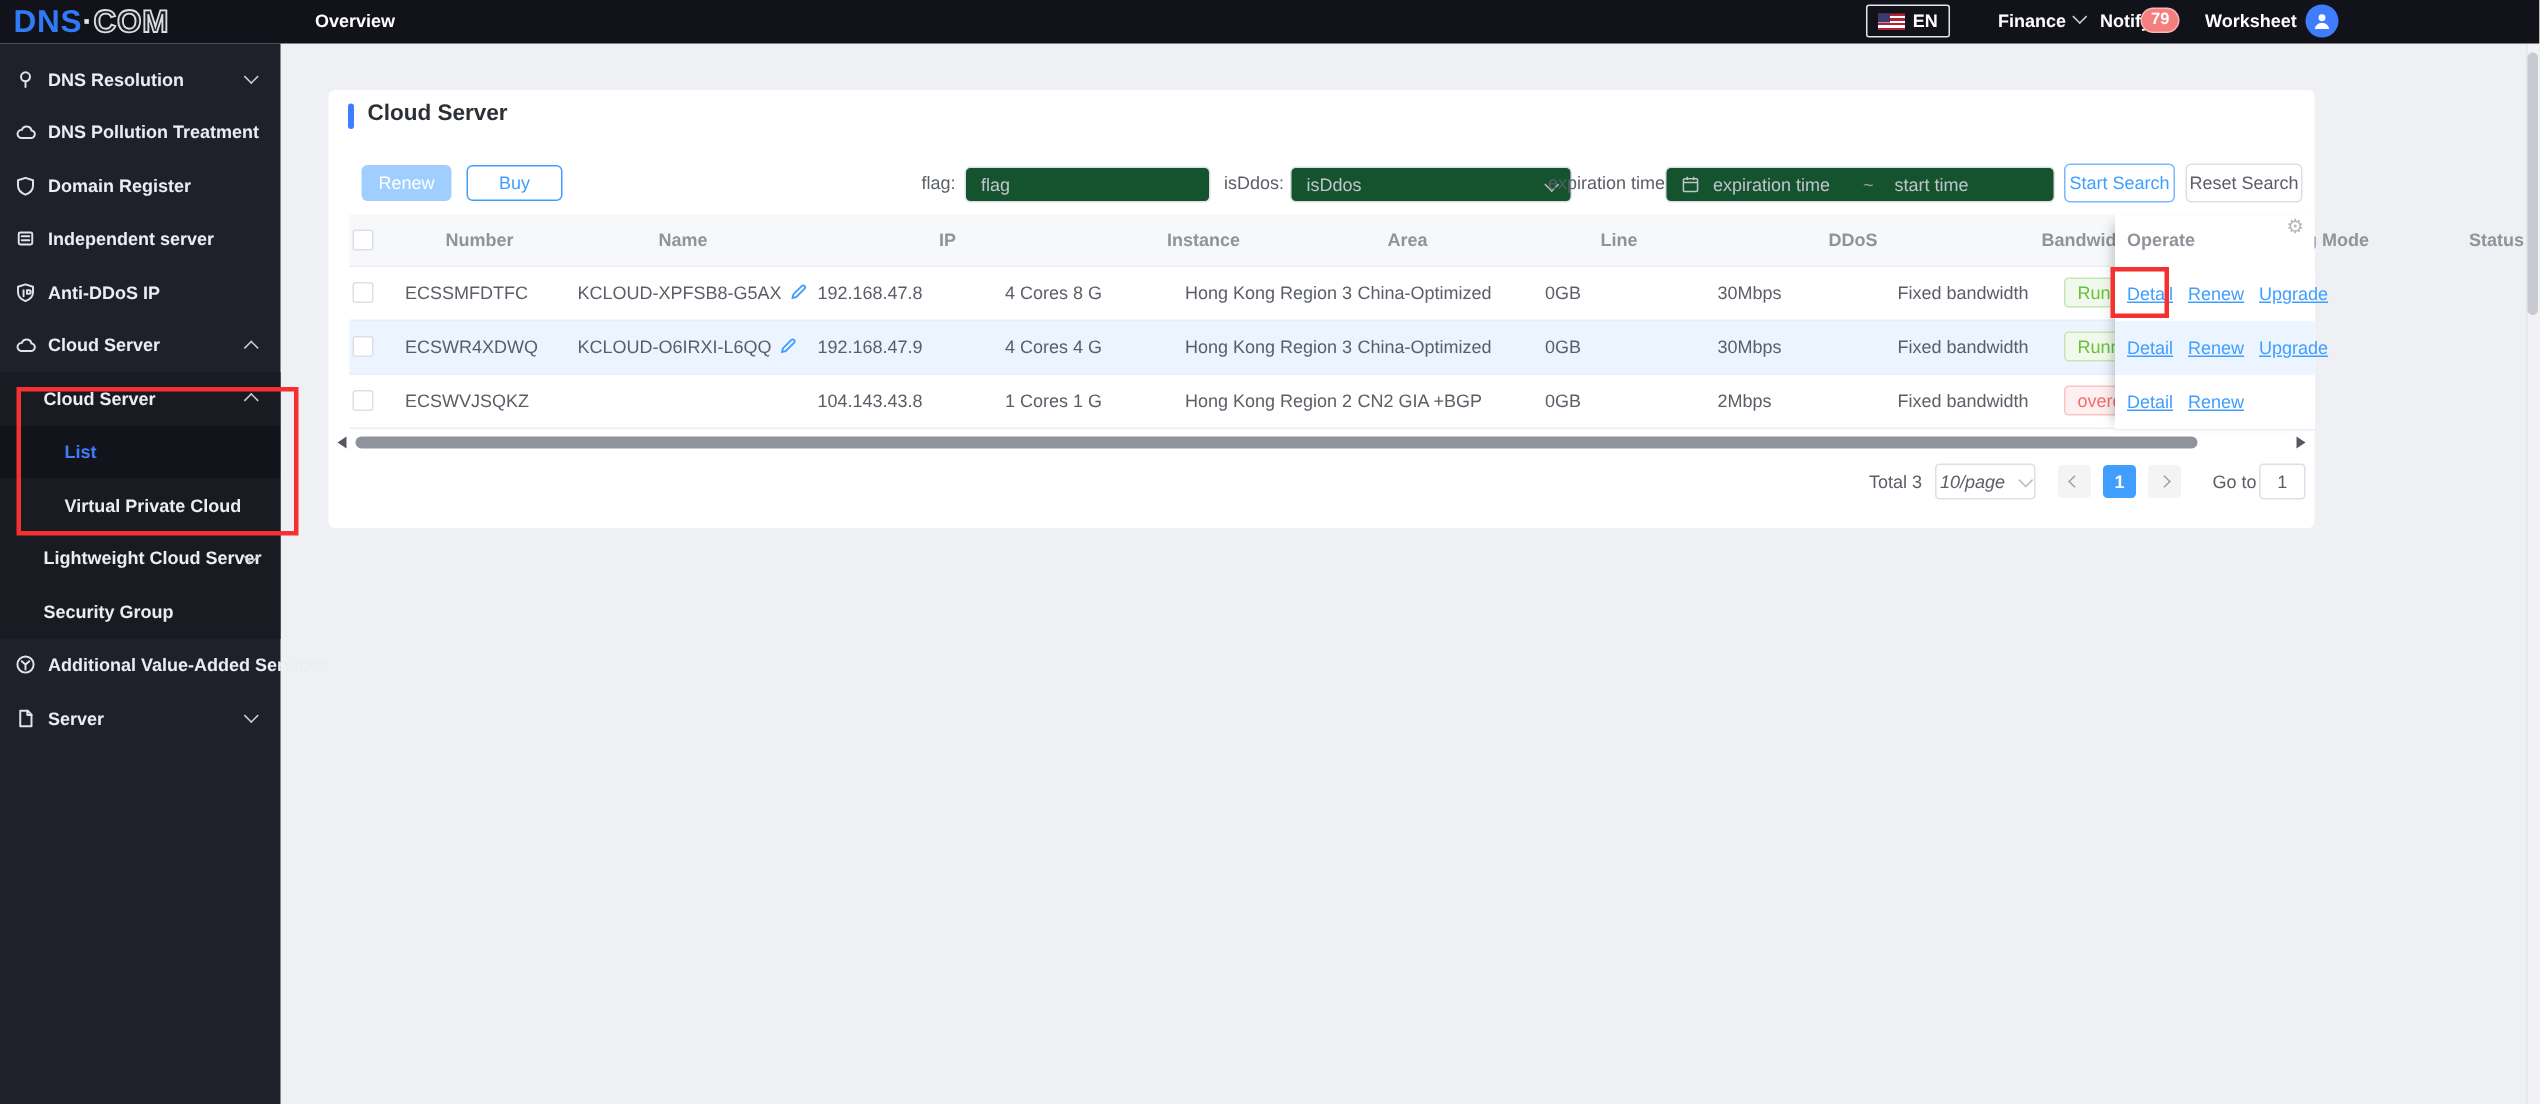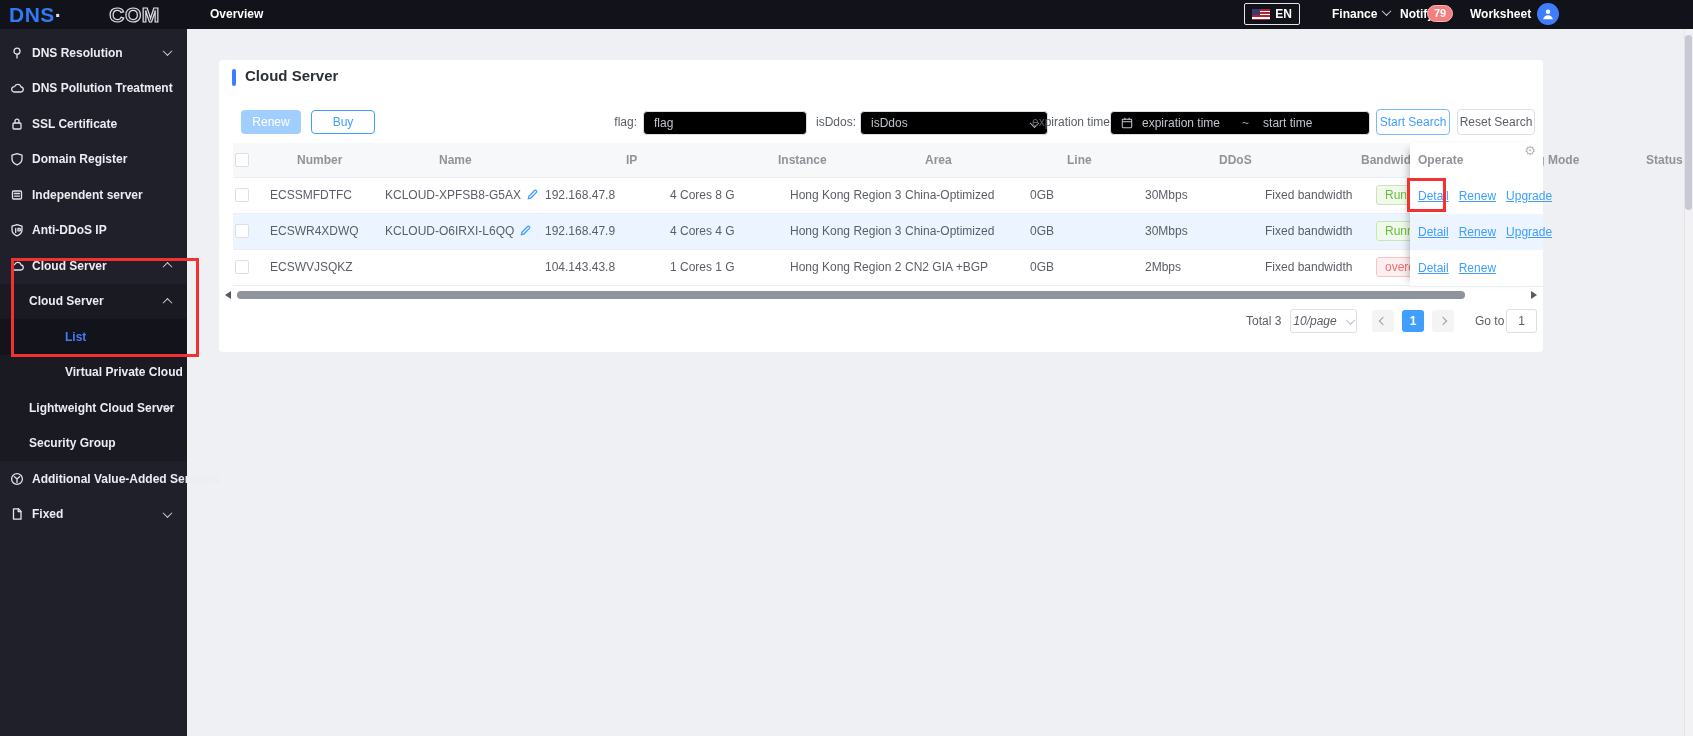--- a/index.html
+++ b/index.html
@@ -8,41 +8,41 @@
     font-family:"Liberation Sans","DejaVu Sans",sans-serif;
     background:#eef0f4;
     position:relative;
     overflow:hidden;
   }
   
   .topbar { position:absolute; left:0; top:0; width:1693px; height:29px; background:#12121a; z-index:20; }
   .logo { position:absolute; left:9px; top:0; height:29px; line-height:29px; font-size:21px; font-weight:800; letter-spacing:.5px; white-space:nowrap; }
   .logo-dns { color:#2f7bf7; }
   .logo-dot { color:#e3e3ea; font-weight:900; }
-  .logo-com { color:rgba(255,255,255,.06);margin-left:47px; -webkit-text-stroke:1.2px #dcdce4; }
+  .logo-com { color:rgba(255,255,255,.06); -webkit-text-stroke:1.2px #dcdce4; }
   .top-item { position:absolute; top:0; height:29px; line-height:29px; color:#fff; font-size:12px; font-weight:700; white-space:nowrap; }
   .lang-box { position:absolute; left:1244px; top:3px; width:56px; height:22px; border:1px solid #e4e4ec; border-radius:2px; display:flex; align-items:center; justify-content:center; gap:5px; color:#fff; font-size:12px; font-weight:700; cursor:pointer; }
   .usflag { width:18px; height:11px; position:relative; background:repeating-linear-gradient(#b22234 0 1.6px,#fff 1.6px 3.2px); flex:0 0 auto; }
   .usflag::after { content:""; position:absolute; left:0; top:0; width:8px; height:6px; background:#3c3b6e; }
   .notify-badge { position:absolute; left:1427px; top:5px; height:17px; min-width:24px; padding:0 6px; background:#f57f7f; border:1px solid #f9b6b6; color:#fff; border-radius:9px; font-size:11px; line-height:15px; text-align:center; font-weight:700; }
   .avatar { position:absolute; left:1537px; top:3px; width:22px; height:22px; border-radius:50%; background:#3f7dff; display:flex; align-items:center; justify-content:center; cursor:pointer; }
   .avatar svg { width:14px; height:14px; fill:#fff; }
   .chev { display:inline-block; width:7px; height:7px; border-right:1.5px solid #cfd0d8; border-bottom:1.5px solid #cfd0d8; }
   .chev.down { transform:rotate(45deg) translate(-1px,-1px); }
   .chev.up { transform:rotate(-135deg) translate(-1px,-1px); }
   .chev.gray { border-color:#b7bcc4; }
   .topbar .chev { margin-left:6px; vertical-align:2px; }
 
   
   .sidebar { position:absolute; left:0; top:29px; width:187px; height:707px; background:#20202b; z-index:10; }
   .side-pad { height:6px; }
   .side-item { position:relative; height:35.5px; display:flex; align-items:center; color:#ecedf2; font-size:12px; font-weight:700; cursor:pointer; white-space:nowrap; }
   .side-item.lvl0 { padding-left:10px; }
   .side-item.lvl1 { padding-left:29px; }
-  .side-item.lvl2 { padding-left:65px;text-align:right; }
+  .side-item.lvl2 { padding-left:43px;text-align:right; }
   .side-item.dark { background:#1a1a23; }
   .side-item.active { background:#13131b; color:#3f7dff; }
   .side-icon { width:14px; height:14px; margin-right:8px; display:inline-flex; }
   .side-icon svg { width:14px; height:14px; fill:none; stroke:#e2e3e9; stroke-width:1.3; stroke-linecap:round; stroke-linejoin:round; }
   .side-item .chev { position:absolute; right:16px; top:14px; }
 
   
   .card { position:absolute; left:219px; top:60px; width:1324px; height:292px; background:#fff; border-radius:4px; z-index:1; }
   .title-bar { position:absolute; left:13px; top:9px; width:4px; height:17px; background:#3d7dff; border-radius:2px; }
   .page-title { position:absolute; left:26px; top:7px; font-size:15px; font-weight:700; color:#2b2f36; }
@@ -50,21 +50,21 @@
   .btn { position:absolute; font-size:12px; border-radius:4px; text-align:center; cursor:pointer; }
   .btn-renew { left:22px; top:50px; width:60px; height:24px; line-height:24px; background:#a0cfff; color:#fff; border:none; }
   .btn-buy { left:92px; top:50px; width:64px; height:24px; line-height:22px; background:#fff; color:#409eff; border:1px solid #409eff; }
   .btn-start { left:1157px; top:49px; width:74px; height:26px; line-height:24px; background:#fff; color:#409eff; border:1px solid #79b9ff; }
   .btn-reset { left:1238px; top:49px; width:78px; height:26px; line-height:24px; background:#fff; color:#5a5e66; border:1px solid #dcdfe6; }
 
   .flt-label { position:absolute; top:50px; height:24px; line-height:24px; font-size:12px; color:#5a5e66; }
   .lab-flag { left:385px; width:33px; text-align:right; }
   .lab-isddos { left:597px; }
   .lab-exp { left:813px; }
-  .input { position:absolute; top:51px; height:24px; background:#000000; border:1px solid #dcdfe6; border-radius:4px; display:flex; align-items:center; padding:0 10px; font-size:12px; color:#c0c4cc; cursor:text; }
+  .input { position:absolute; top:51px; height:24px; background:#14532d; border:1px solid #dcdfe6; border-radius:4px; display:flex; align-items:center; padding:0 10px; font-size:12px; color:#c0c4cc; cursor:text; }
   .in-flag { left:424px; width:164px; }
   .in-isddos { left:641px; width:188px; cursor:pointer; }
   .in-isddos .chev { position:absolute; right:9px; top:9px; }
   .in-date { left:891px; width:260px; }
   .in-date .cal { margin-right:9px; display:inline-flex; }
   .in-date .cal svg { width:12px; height:12px; fill:none; stroke:#c0c4cc; stroke-width:1.2; }
   .in-date .sep { margin:0 14px 0 22px; color:#9aa0a8; }
 
   
   .table { position:absolute; left:14px; top:83px; width:1310px; }
@@ -154,29 +154,20 @@
         <span class="side-icon">
           <svg viewBox="0 0 14 14">
             <path d="M4.2 11a2.7 2.7 0 1 1 .4-5.4A3.3 3.3 0 0 1 11 6a2.4 2.4 0 0 1-.6 5Z"></path>
           </svg>
         </span>
         <span>DNS Pollution Treatment</span>
       </div>
       <div class="side-item lvl0">
         <span class="side-icon">
           <svg viewBox="0 0 14 14">
-            <rect x="3" y="6" width="8" height="6" rx="1"></rect>
-            <path d="M5 6V4.2a2 2 0 0 1 4 0V6"></path>
-          </svg>
-        </span>
-        <span>SSL Certificate</span>
-      </div>
-      <div class="side-item lvl0">
-        <span class="side-icon">
-          <svg viewBox="0 0 14 14">
             <path d="M7 1.6 12 3.2v3.6c0 3-2.2 4.9-5 6-2.8-1.1-5-3-5-6V3.2Z"></path>
           </svg>
         </span>
         <span>Domain Register</span>
       </div>
       <div class="side-item lvl0">
         <span class="side-icon">
           <svg viewBox="0 0 14 14">
             <rect x="2.5" y="3" width="9" height="8" rx="1"></rect>
             <line x1="4.5" y1="5.5" x2="9.5" y2="5.5"></line>
@@ -229,21 +220,21 @@
         </span>
         <span>Additional Value-Added Services</span>
       </div>
       <div class="side-item lvl0">
         <span class="side-icon">
           <svg viewBox="0 0 14 14">
             <path d="M3.5 1.8h5l2.5 2.6v7.8h-7.5Z"></path>
             <path d="M8.2 1.8v2.9h2.8"></path>
           </svg>
         </span>
-        <span>Fixed</span>
+        <span>Server</span>
         <span class="chev down"></span>
       </div>
     </div>
 </aside>
 
 <main class="card">
   <div class="title-bar"></div>
   <div class="page-title">Cloud Server</div>
 
   <div class="btn btn-renew">Renew</div>

